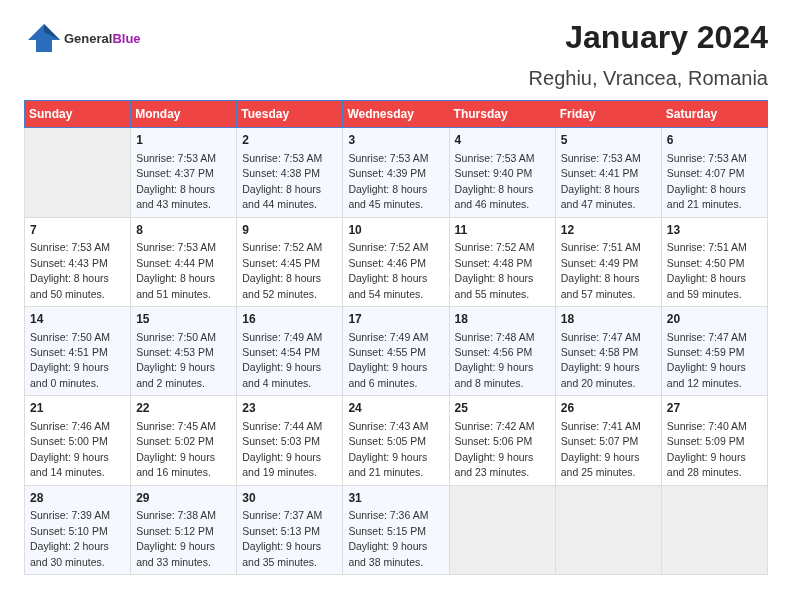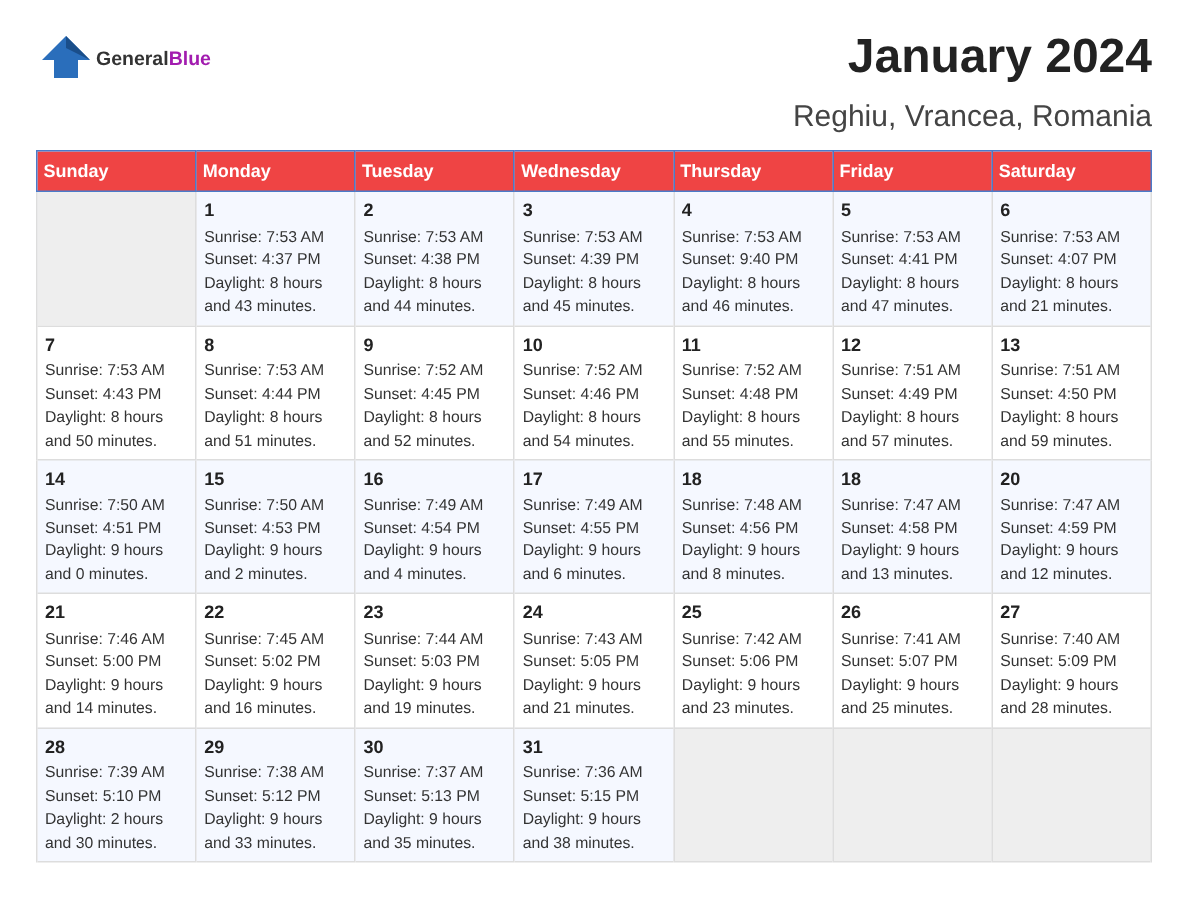--- a/index.html
+++ b/index.html
@@ -211,21 +211,21 @@
 <span class="day-info">Sunrise: 7:49 AM</span><br>
 <span class="day-info">Sunset: 4:55 PM</span><br>
 <span class="day-info">Daylight: 9 hours and 6 minutes.</span></td>
           <td><span class="day-num">18</span>
 <span class="day-info">Sunrise: 7:48 AM</span><br>
 <span class="day-info">Sunset: 4:56 PM</span><br>
 <span class="day-info">Daylight: 9 hours and 8 minutes.</span></td>
           <td><span class="day-num">18</span>
 <span class="day-info">Sunrise: 7:47 AM</span><br>
 <span class="day-info">Sunset: 4:58 PM</span><br>
-<span class="day-info">Daylight: 9 hours and 13 minutes.</span></td>
+<span class="day-info">Daylight: 9 hours and 20 minutes.</span></td>
           <td><span class="day-num">20</span>
 <span class="day-info">Sunrise: 7:47 AM</span><br>
 <span class="day-info">Sunset: 4:59 PM</span><br>
 <span class="day-info">Daylight: 9 hours and 12 minutes.</span></td>
         </tr>
         <tr>
           <td><span class="day-num">21</span>
 <span class="day-info">Sunrise: 7:46 AM</span><br>
 <span class="day-info">Sunset: 5:00 PM</span><br>
 <span class="day-info">Daylight: 9 hours and 14 minutes.</span></td>

